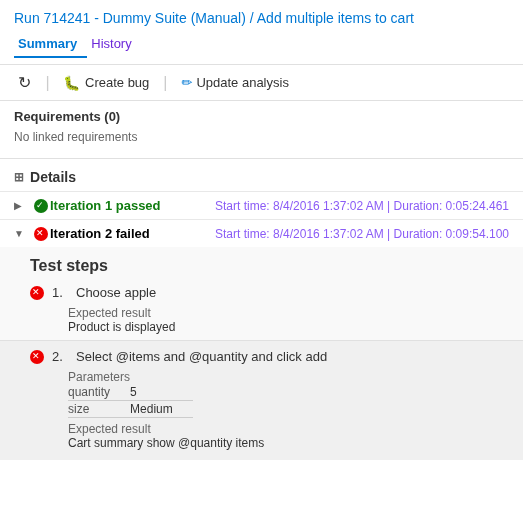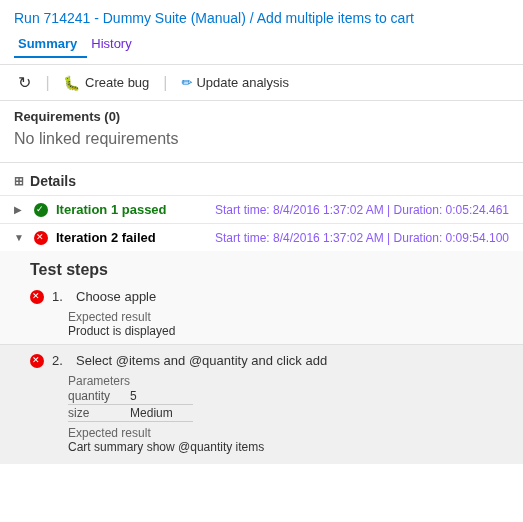--- a/index.html
+++ b/index.html
@@ -60,21 +60,21 @@
     .section {
       padding: 8px 14px 4px 14px;
     }
     .section-title {
       font-size: 13px;
       font-weight: 600;
       color: #333;
       margin-bottom: 4px;
     }
     .no-linked {
-      font-size: 16px;
+      font-size: 12px;
       color: #666;
       padding: 2px 0 6px 0;
     }
     .divider { border: none; border-top: 1px solid #e0e0e0; margin: 4px 0; }
     .details-header {
       display: flex;
       align-items: center;
       gap: 6px;
       padding: 6px 14px 6px 14px;
       font-size: 14px;
@@ -94,21 +94,21 @@
     .chevron {
       font-size: 10px;
       color: #666;
       cursor: pointer;
       width: 12px;
       display: inline-block;
     }
     .iteration-info {
       display: flex;
       align-items: center;
-      gap: 8px;
+      gap: 2px;
       flex: 1;
     }
     .iter-label {
       font-size: 13px;
     }
     .iter-label.passed { color: #107c10; font-weight: 600; }
     .iter-label.failed { color: #000000; font-weight: 600; }
     .iter-time {
       margin-left: auto;
       font-size: 12px;

